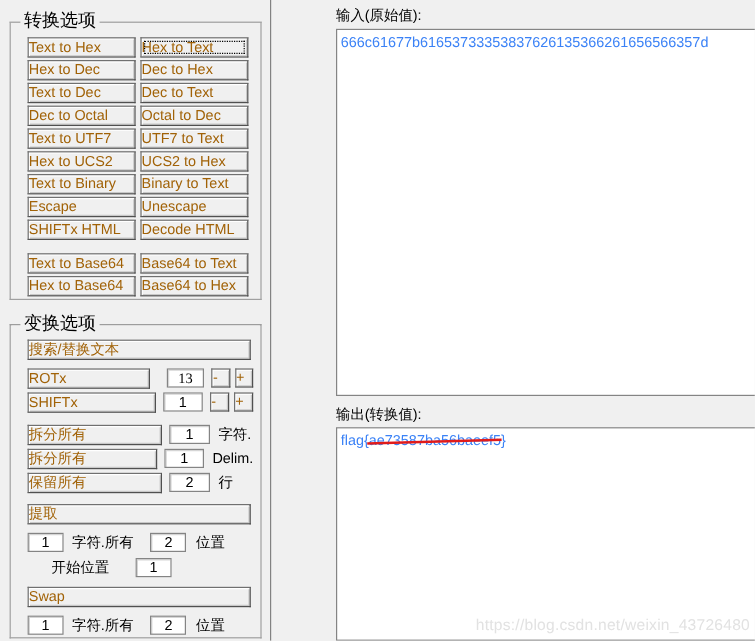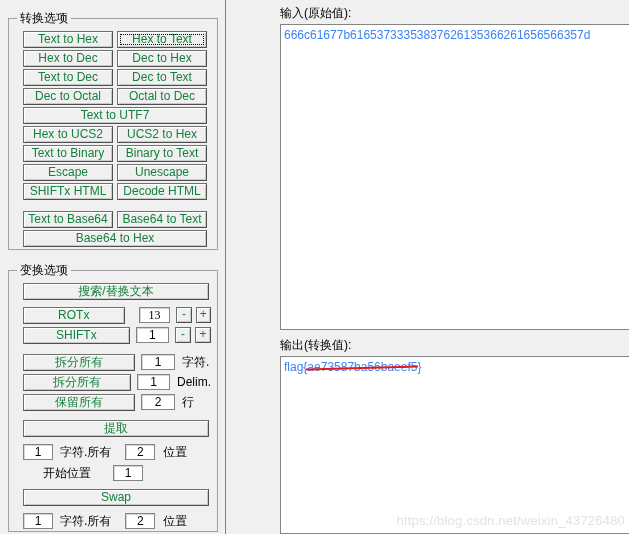--- a/index.html
+++ b/index.html
@@ -33,21 +33,21 @@
     border: 1px solid #a0a0a0;
     border-top-color: #9d9d9d;
     box-sizing: border-box;
   }
   .groupbox > .gb-title {
     position: absolute;
     top: -8px;
     left: 8px;
     background: #f0f0f0;
     padding: 0 3px;
-    font-size: 12px;
+    font-size: 15px;
     line-height: 14px;
     white-space: nowrap;
     color: #000;
   }
 
   #group-convert {
     left: 8px; top: 18px;
     width: 210px; height: 232px;
   }
   #group-transform {
@@ -58,22 +58,22 @@
   
   .btn {
     background: #f0f0f0;
     border: 1px solid #707070;
     border-right-color: #505050;
     border-bottom-color: #505050;
     box-shadow: inset 1px 1px 0 #ffffff, inset -1px -1px 0 #c8c8c8;
     font-family: "Liberation Sans", sans-serif;
     font-size: 12px;
     line-height: 15px;
-    color: #15803d;
-    text-align: center;
+    color: #a16207;
+    text-align: left;
     padding: 0;
     cursor: default;
     box-sizing: border-box;
     overflow: hidden;
     white-space: nowrap;
   }
   .btn.focused {
     outline: none;
     box-shadow: inset 1px 1px 0 #ffffff, inset -1px -1px 0 #c8c8c8,
                 inset 0 0 0 2px #f0f0f0;
@@ -281,20 +281,21 @@
         <div class="btn">Dec to Text</div>
       </div>
 
       <div class="conv-row">
         <div class="btn">Dec to Octal</div>
         <div class="btn">Octal to Dec</div>
       </div>
 
       <div class="conv-row">
         <div class="btn">Text to UTF7</div>
+        <div class="btn">UTF7 to Text</div>
       </div>
 
       <div class="conv-row">
         <div class="btn">Hex to UCS2</div>
         <div class="btn">UCS2 to Hex</div>
       </div>
 
       <div class="conv-row">
         <div class="btn">Text to Binary</div>
         <div class="btn">Binary to Text</div>
@@ -311,20 +312,21 @@
       </div>
 
       <div class="conv-gap"></div>
 
       <div class="conv-row">
         <div class="btn">Text to Base64</div>
         <div class="btn">Base64 to Text</div>
       </div>
 
       <div class="conv-row">
+        <div class="btn">Hex to Base64</div>
         <div class="btn">Base64 to Hex</div>
       </div>
 
     </div>
   </div>
 
   <div class="groupbox" id="group-transform">
     <div class="gb-title">变换选项</div>
 
     <div class="tr-area">

